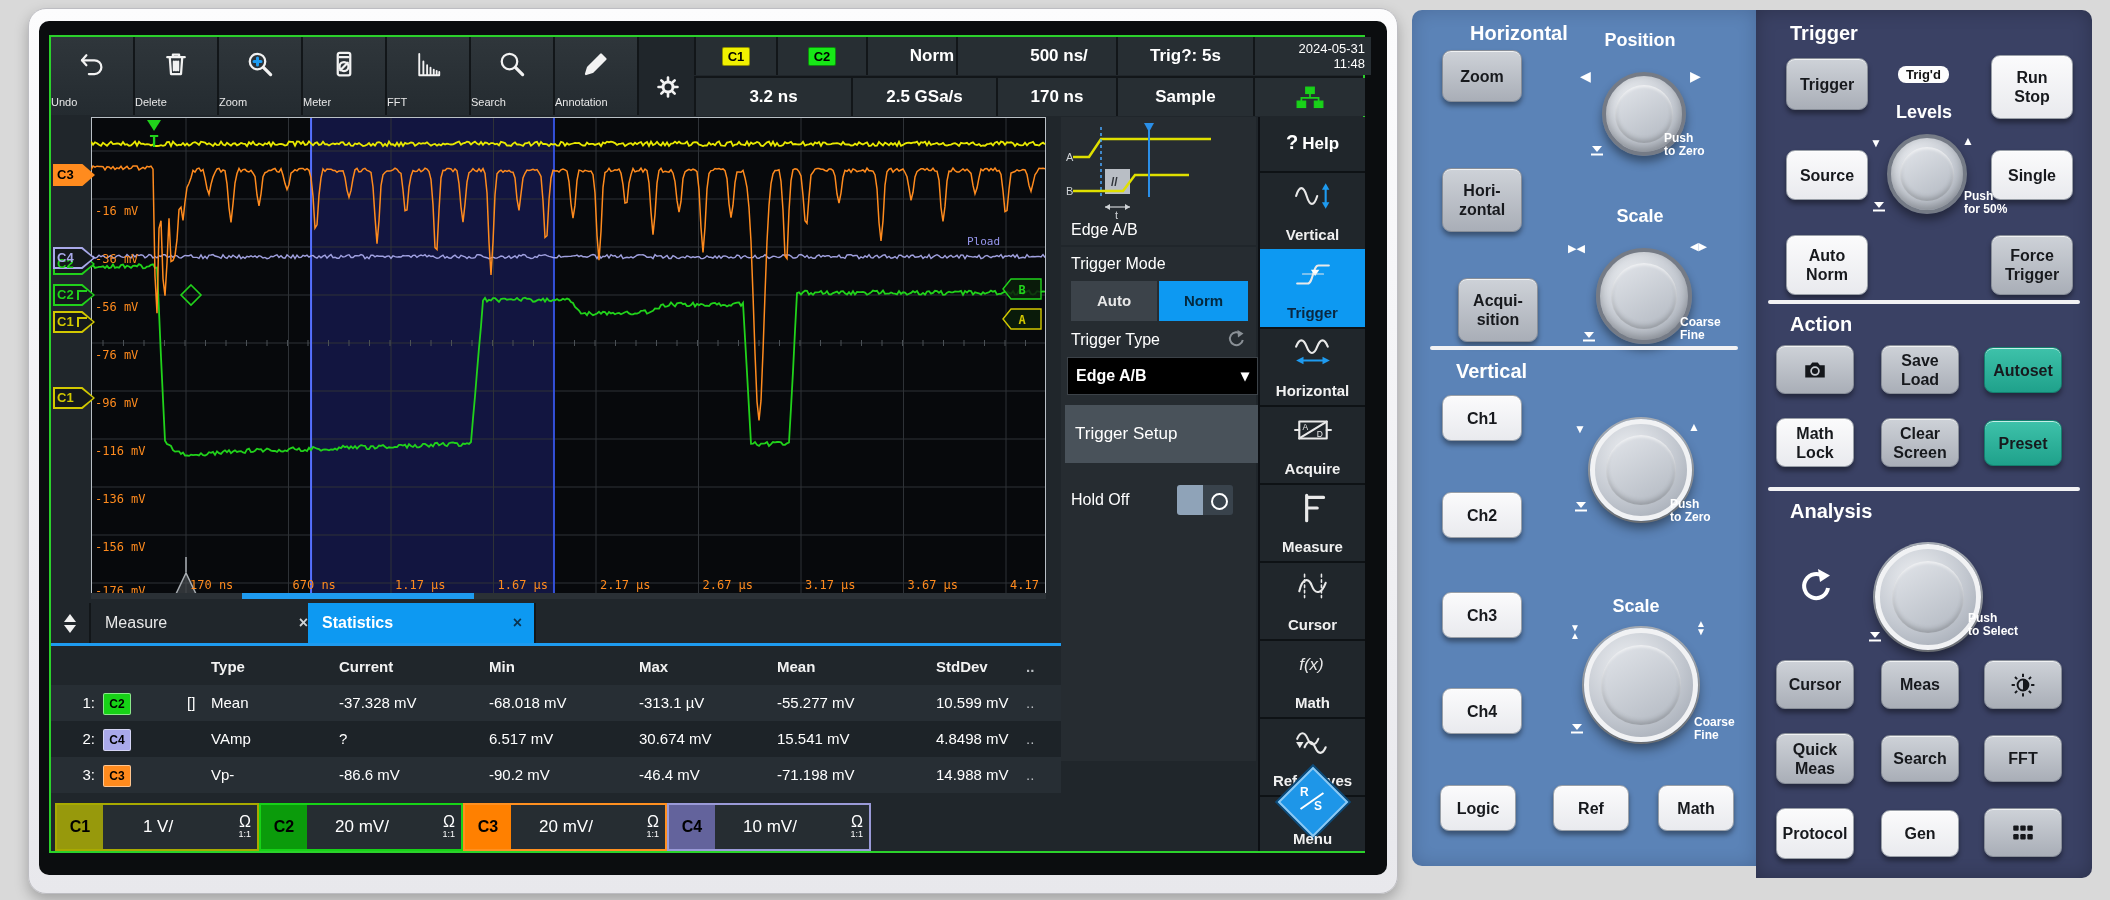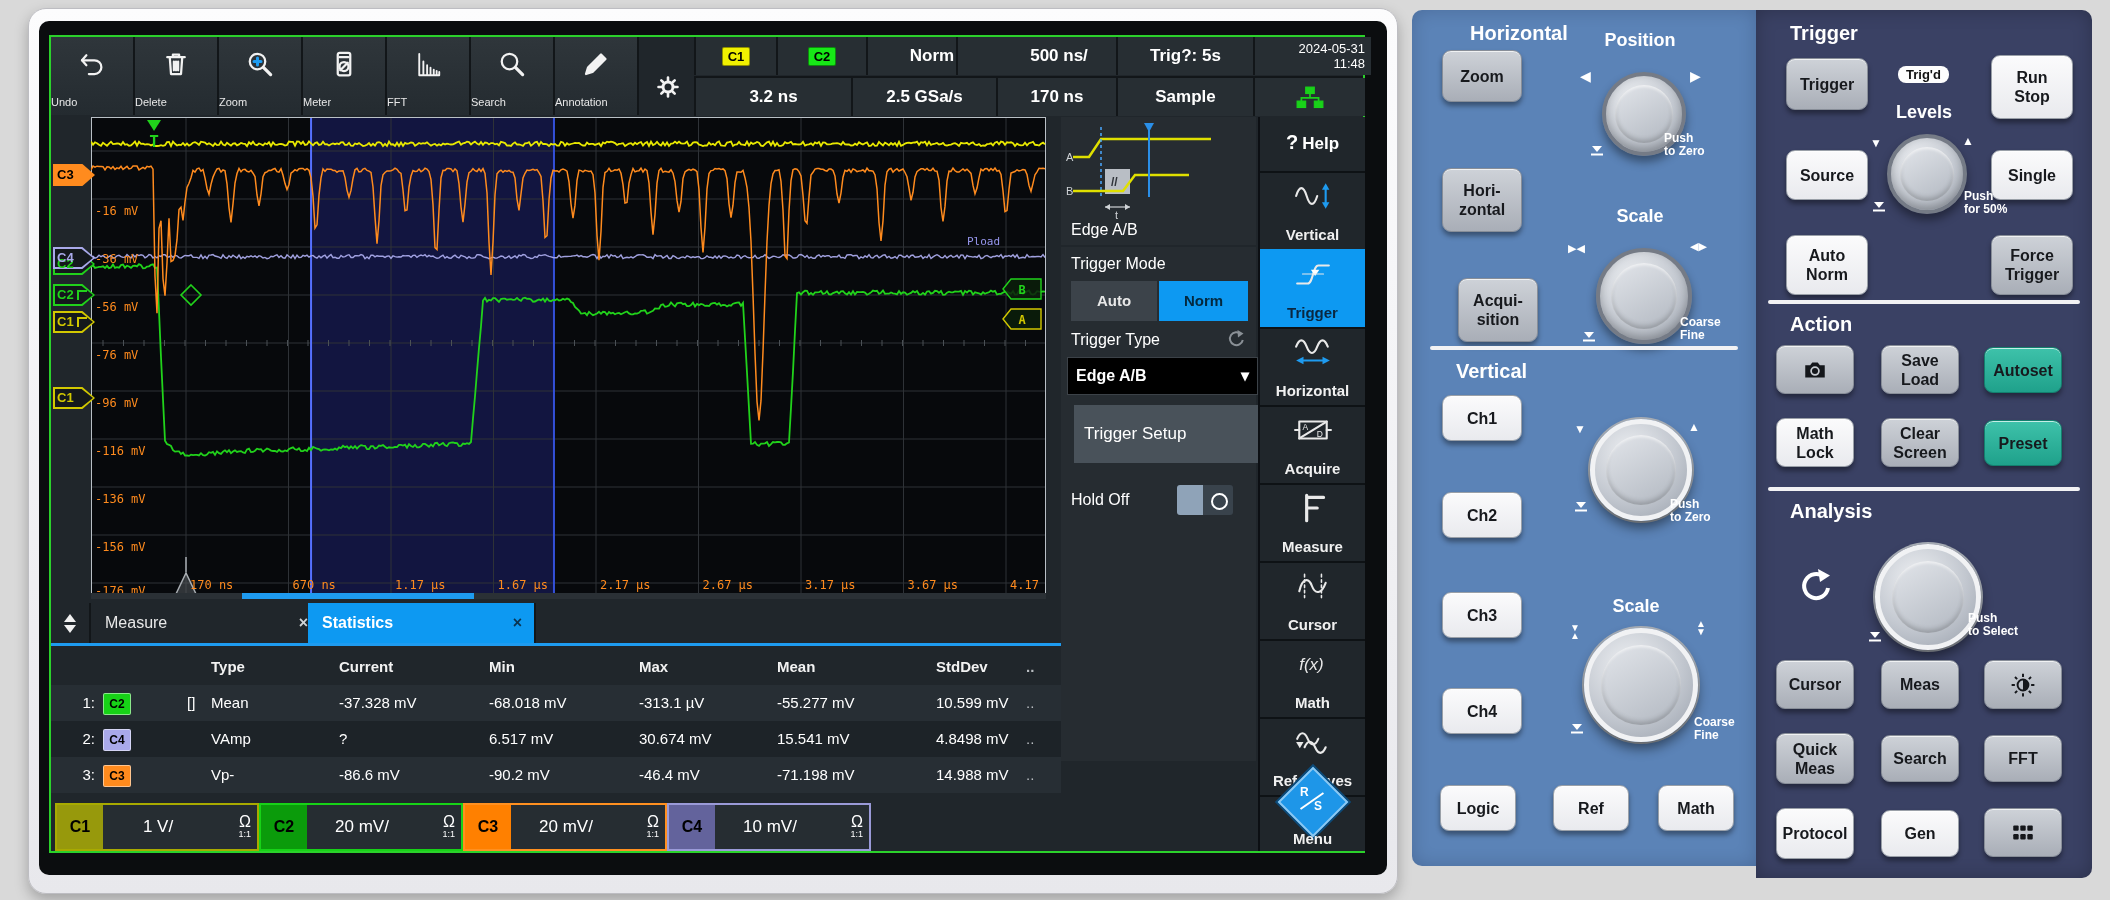--- a/index.html
+++ b/index.html
@@ -55,21 +55,21 @@
   .chomega .om{font-size:16px;line-height:14px;}
   .chomega .rt{font-size:9px;line-height:10px;}
   
   #trigpanel{position:absolute;left:1010px;top:80px;width:195px;height:664px;background:#20262b;}
   .tpsec{position:absolute;left:0;width:195px;background:#262c31;}
   .tplabel{color:#fff;font-size:16px;}
   #tp-modes div{position:absolute;top:0;height:40px;line-height:40px;text-align:center;font-weight:bold;font-size:15px;cursor:pointer;}
   #tp-dropdown{position:absolute;left:6px;top:240px;width:181px;height:36px;background:#000;border:1px solid #3c4248;color:#fff;
     font-weight:bold;font-size:16px;line-height:36px;padding-left:8px;cursor:pointer;}
   #tp-setup{position:absolute;left:4px;top:288px;width:187px;height:58px;background:#49525a;color:#fff;font-size:17px;
-    line-height:58px;padding-left:10px;cursor:pointer;margin-left:9px;}
+    line-height:58px;padding-left:10px;cursor:pointer;}
   #tp-toggle{position:absolute;left:116px;top:368px;width:56px;height:30px;border-radius:3px;overflow:hidden;cursor:pointer;}
   #tp-toggle .tleft{position:absolute;left:0;top:0;width:26px;height:30px;background:#8fa3b8;}
   #tp-toggle .tright{position:absolute;left:26px;top:0;width:30px;height:30px;background:#39434c;}
   #tp-toggle .tcirc{position:absolute;left:34px;top:8px;width:13px;height:13px;border:2px solid #fff;border-radius:50%;}
   #tp-back{position:absolute;left:0;top:626px;width:195px;height:38px;border-top:2px solid #0c0f13;background:#262c31;cursor:pointer;}
   
   #sidebar{position:absolute;left:1207px;top:80px;width:105px;height:734px;background:#20262b;border-left:2px solid #0c0f13;}
   .sbitem{position:absolute;left:0;width:105px;border-bottom:2px solid #0e1215;cursor:pointer;}
   .sbitem .sbicon{position:absolute;left:34px;top:10px;width:38px;height:30px;}
   .sbicon svg{width:100%;height:100%;stroke:#e9e9e9;fill:none;stroke-width:2;stroke-linecap:round;stroke-linejoin:round;}

